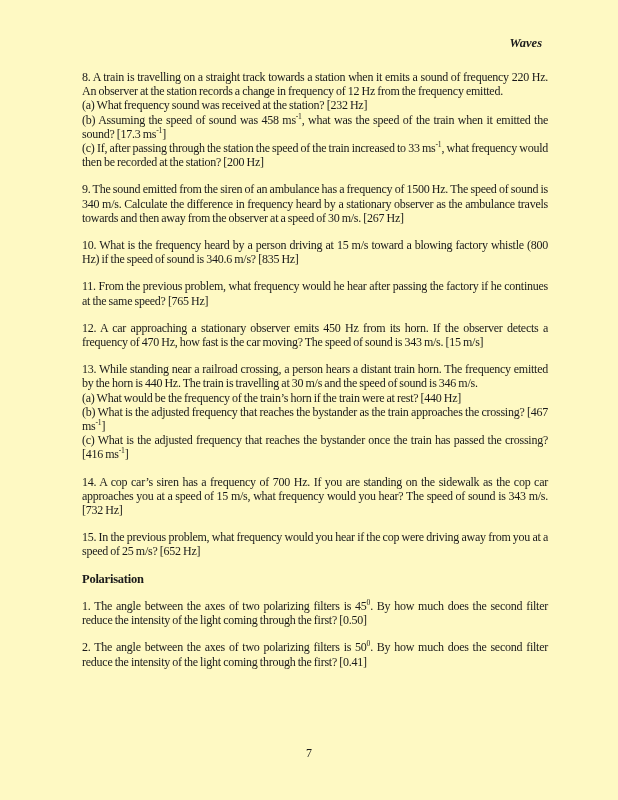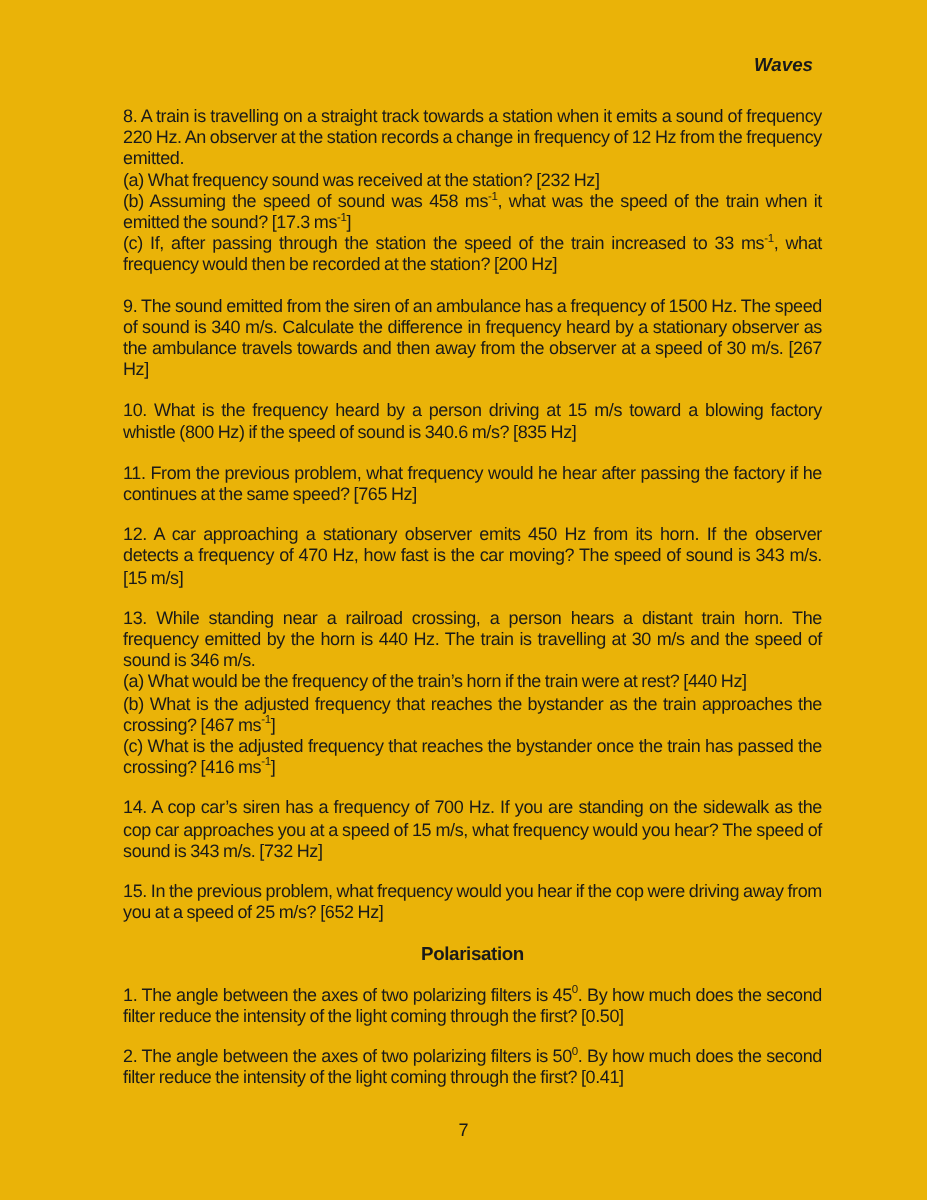--- a/index.html
+++ b/index.html
@@ -4,22 +4,22 @@
 <style>
   html, body {
     margin: 0;
     padding: 0;
     background: #ffffff;
   }
   .page {
     position: relative;
     width: 618px;
     height: 800px;
-    background: #eab308;
-    font-family: Liberation Sans, sans-serif;
+    background: #fef9c3;
+    font-family: Liberation Serif, serif;
     color: #1a1a1a;
     overflow: hidden;
   }
   .header {
     position: absolute;
     top: 36px;
     right: 76px;
     font-size: 12.5px;
     font-weight: bold;
     font-style: italic;
@@ -38,21 +38,21 @@
   }
   p.line {
     margin: 0;
     font-size: 12px;
     line-height: 14.2px;
     text-align: justify;
     letter-spacing: -0.25px;
     word-spacing: -0.5px;
   }
   .heading p.line {
-    text-align: center;
+    text-align: left;
     font-weight: bold;
     font-size: 12.5px;
   }
   .formula p.line {
     text-align: left;
     font-weight: bold;
     font-size: 12.5px;
   }
   sup, sub {
     font-size: 0.64em;

